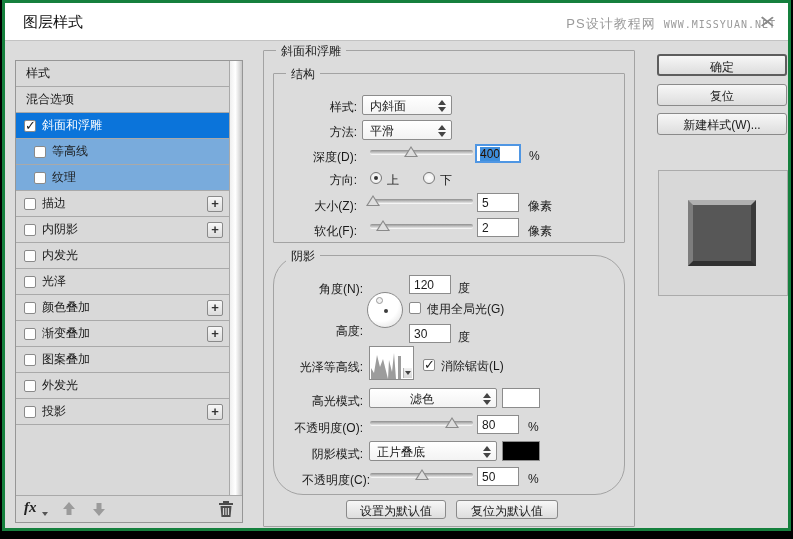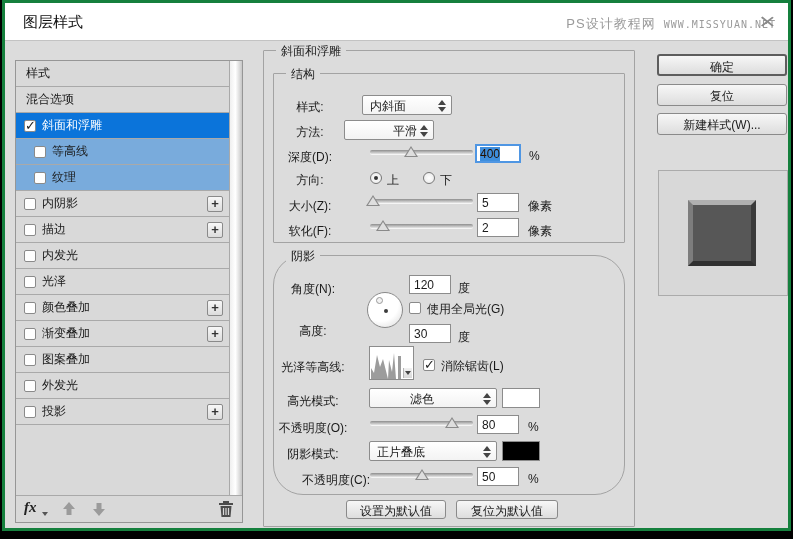--- a/index.html
+++ b/index.html
@@ -30,21 +30,21 @@
   .scrollstrip { position:absolute; right:0; top:0; bottom:27px; width:13px; border-left:1px solid #a9a9a9; background:linear-gradient(90deg,#efefef,#ffffff 45%,#c6c6c6); }
   .sfooter { position:absolute; left:0; right:0; bottom:0; height:27px; border-top:1px solid #a9a9a9; background:#d9d9d9; }
   .fxbtn { position:absolute; left:8px; top:3px; font-style:italic; font-weight:bold; font-size:15px; font-family:"Liberation Serif","DejaVu Serif",serif; color:#222; }
   .fxcaret { position:absolute; left:26px; top:16px; width:0; height:0; border-left:3px solid transparent; border-right:3px solid transparent; border-top:4px solid #555; }
   .arrbtn { position:absolute; top:5px; }
   .trashbtn { position:absolute; right:8px; top:4px; }
 
   
   .group { position:absolute; border:1px solid #a3a3a3; border-radius:1px; }
   .legend { position:absolute; top:-8px; left:12px; background:#dcdcdc; padding:0 5px; font-size:12px; color:#1a1a1a; }
-  .lbl { position:absolute; text-align:center; color:#1a1a1a; white-space:nowrap; }
+  .lbl { position:absolute; text-align:right; color:#1a1a1a; white-space:nowrap; }
   .unit { position:absolute; color:#1a1a1a; }
 
   
   .combo { position:absolute; height:20px; background:linear-gradient(#ffffff,#f3f3f3); border:1px solid #8c8c8c; border-radius:2px; padding:2px 16px 0 7px; }
   .combo .arrows { position:absolute; right:5px; top:4px; }
   .arrows .t-up { display:block; width:0; height:0; border-left:4px solid transparent; border-right:4px solid transparent; border-bottom:5px solid #444; margin-bottom:2px; }
   .arrows .t-dn { display:block; width:0; height:0; border-left:4px solid transparent; border-right:4px solid transparent; border-top:5px solid #444; }
   .numinput { position:absolute; width:42px; height:19px; background:#fff; border:1px solid #8c8c8c; padding:2px 0 0 4px; }
   .numinput.focused { border:2px solid #4f96e3; padding:1px 0 0 3px; }
   .numinput.focused .selText { background:#3e8edd; color:#241000; }
@@ -103,26 +103,26 @@
       <div class="srow sub">
           <span class="cb"></span>
           <span class="slabel">等高线</span>
         </div>
       <div class="srow sub">
           <span class="cb"></span>
           <span class="slabel">纹理</span>
         </div>
       <div class="srow">
           <span class="cb"></span>
+          <span class="slabel">描边</span>
+          <span class="plusbtn"></span>
+        </div>
+      <div class="srow">
+          <span class="cb"></span>
           <span class="slabel">内阴影</span>
-          <span class="plusbtn"></span>
-        </div>
-      <div class="srow">
-          <span class="cb"></span>
-          <span class="slabel">描边</span>
           <span class="plusbtn"></span>
         </div>
       <div class="srow">
           <span class="cb"></span>
           <span class="slabel">内发光</span>
         </div>
       <div class="srow">
           <span class="cb"></span>
           <span class="slabel">光泽</span>
         </div>
@@ -183,21 +183,21 @@
   </div>
   <span class="lbl" style="left:258px; top:96px; width:94px;">样式:</span>
   <div class="combo" style="left:357px; top:92px; width:90px;">
     <span>内斜面</span>
     <span class="arrows">
         <span class="t-up"></span>
         <span class="t-dn"></span>
       </span>
   </div>
   <span class="lbl" style="left:258px; top:121px; width:94px;">方法:</span>
-  <div class="combo" style="left:339px; top:117px; width:90px;text-align:right;">
+  <div class="combo" style="left:357px; top:117px; width:90px;">
     <span>平滑</span>
     <span class="arrows">
         <span class="t-up"></span>
         <span class="t-dn"></span>
       </span>
   </div>
 
   <span class="lbl" style="left:258px; top:146px; width:94px;">深度(D):</span>
   <div class="slider" style="left:365px; top:142px;">
     <span class="strack"></span>

